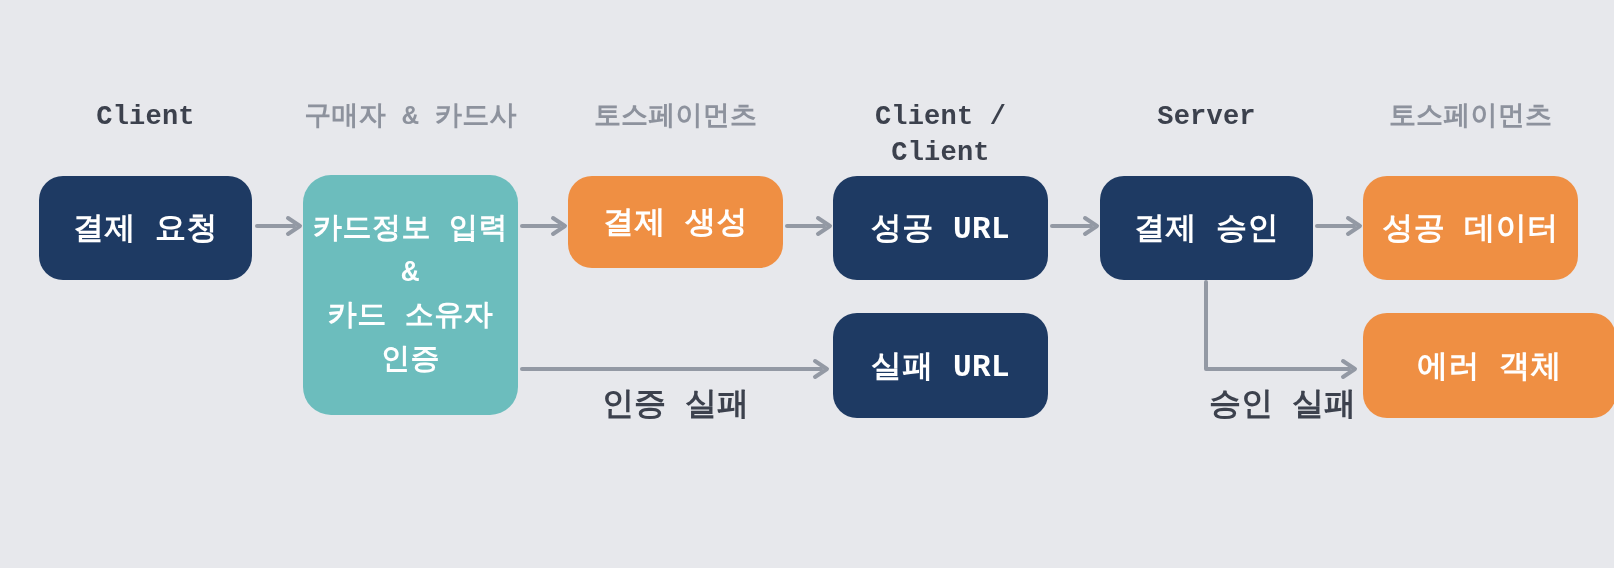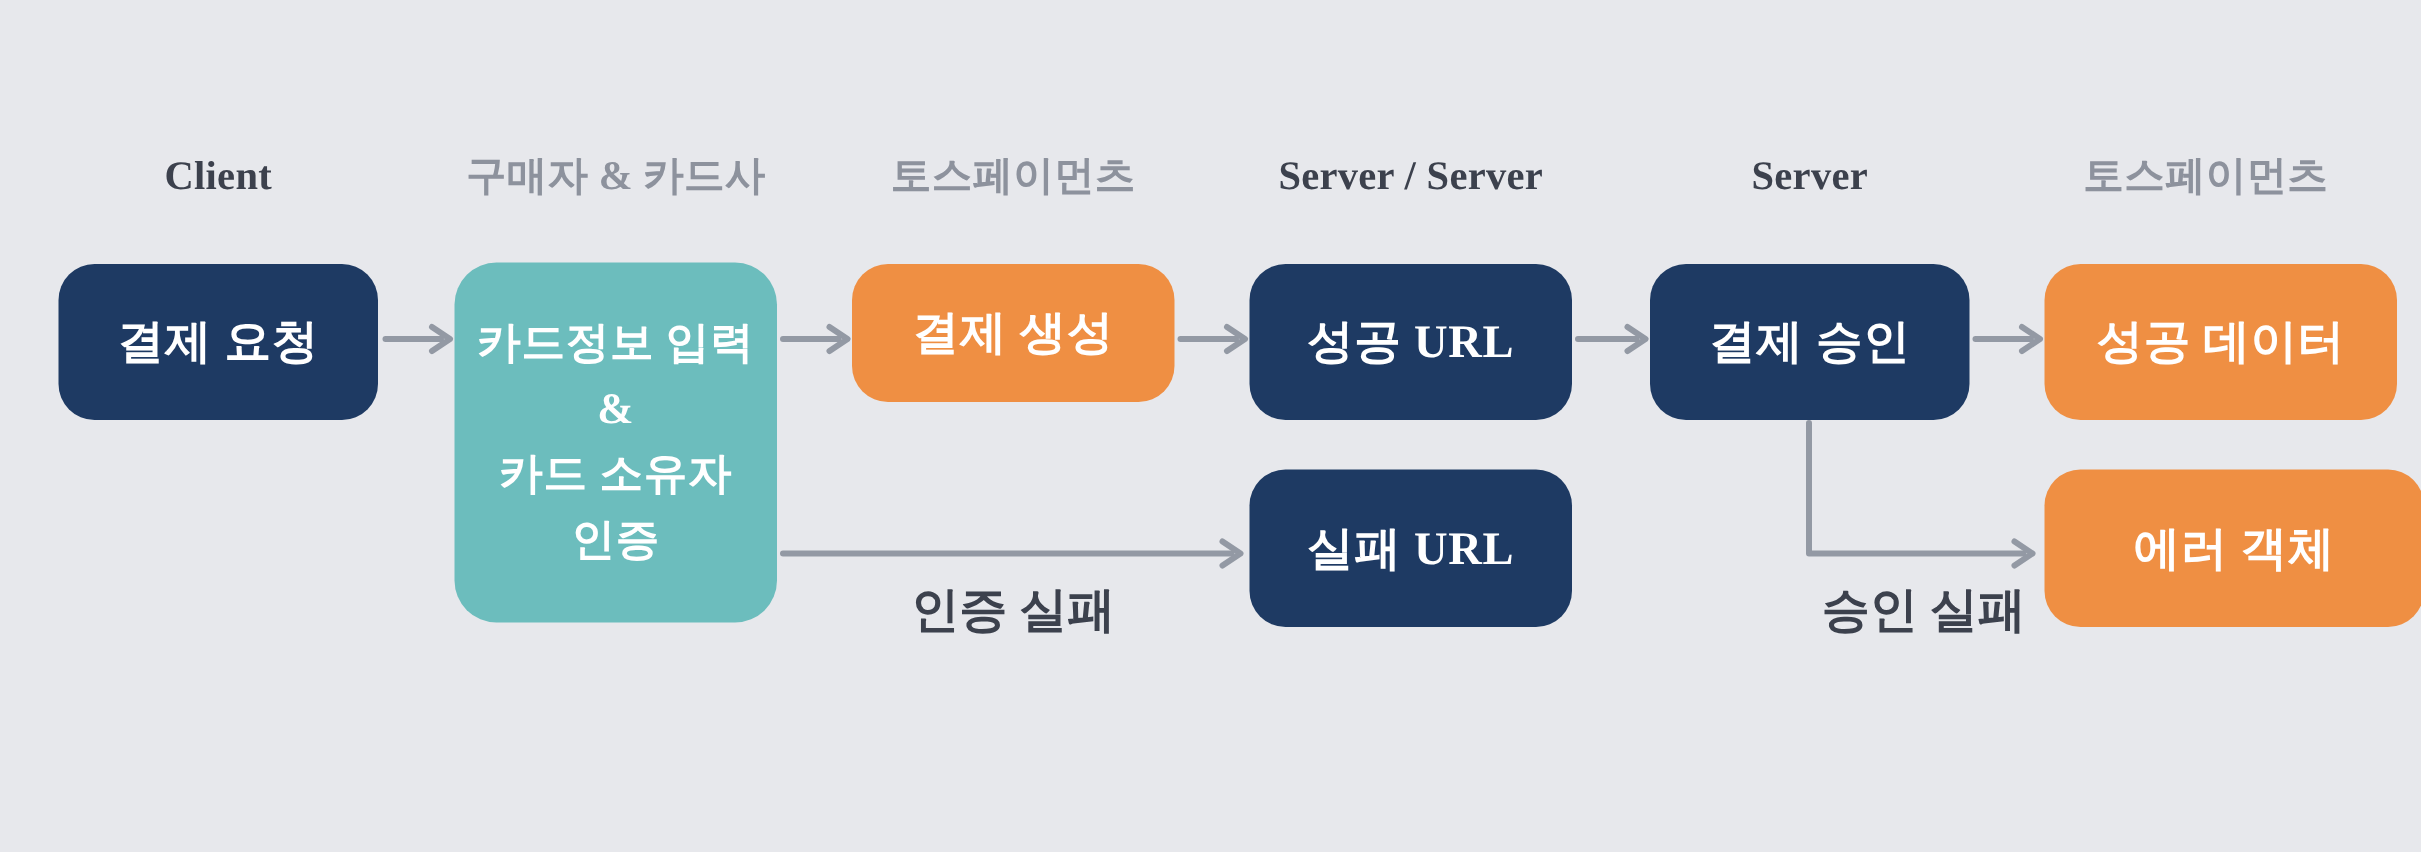--- a/index.html
+++ b/index.html
@@ -10,21 +10,21 @@
     --arrow:#9399a4;
     --header-strong:#3c414d;
     --header-muted:#8d929d;
     --label-text:#3c414d;
     --node-text:#ffffff;
   }
   html,body{margin:0;padding:0;background:var(--background);}
   .stage{
     position:relative;width:1614px;height:568px;
     background:var(--background);
-    font-family:Liberation Serif, serif;
+    font-family:Liberation Mono, monospace;
     overflow:hidden;
   }
   .col-header{
     position:absolute;top:99px;height:36px;line-height:36px;
     font-size:27px;font-weight:700;text-align:center;
     letter-spacing:0.2px;
   }
   .col-header.strong{color:var(--header-strong);}
   .col-header.muted{color:var(--header-muted);}
   .node{
@@ -42,21 +42,21 @@
     font-size:32px;font-weight:700;color:var(--label-text);
     text-align:center;
   }
   
   #n-payment-request{left:39px;top:176px;width:213px;height:104px;}
   #n-card-auth{left:303px;top:175px;width:215px;height:240px;}
   #n-payment-create{left:568px;top:176px;width:215px;height:92px;}
   #n-success-url{left:833px;top:176px;width:215px;height:104px;text-align:center;}
   #n-fail-url{left:833px;top:313px;width:215px;height:105px;}
   #n-payment-approve{left:1100px;top:176px;width:213px;height:104px;}
-  #n-success-data{left:1363px;top:176px;width:235px;height:104px;}
+  #n-success-data{left:1363px;top:176px;width:215px;height:104px;}
   #n-error-object{left:1363px;top:313px;width:253px;height:105px;}
   
   #h-client{left:39px;width:213px;}
   #h-buyer-card{left:303px;width:215px;}
   #h-tosspayments-1{left:568px;width:215px;}
   #h-client-server{left:833px;width:215px;}
   #h-server{left:1100px;width:213px;}
   #h-tosspayments-2{left:1363px;width:215px;}
   
   #l-auth-fail{left:568px;width:215px;}
@@ -69,21 +69,21 @@
   }
 </style>
 </head>
 <body>
 
 <div class="stage">
 
   <div class="col-header strong" id="h-client">Client</div>
   <div class="col-header muted" id="h-buyer-card">구매자 &amp; 카드사</div>
   <div class="col-header muted" id="h-tosspayments-1">토스페이먼츠</div>
-  <div class="col-header strong" id="h-client-server">Server / Server</div>
+  <div class="col-header strong" id="h-client-server">Client / Client</div>
   <div class="col-header strong" id="h-server">Server</div>
   <div class="col-header muted" id="h-tosspayments-2">토스페이먼츠</div>
 
   <svg class="arrows" viewBox="0 0 1614 568" xmlns="http://www.w3.org/2000/svg" aria-hidden="true">
     <g>
       <line class="shaft" x1="257" y1="226" x2="294" y2="226"></line>
       <path class="head" d="M288 218 L300 226 L288 234"></path>
     </g>
     <g>
       <line class="shaft" x1="522" y1="226" x2="559" y2="226"></line>

